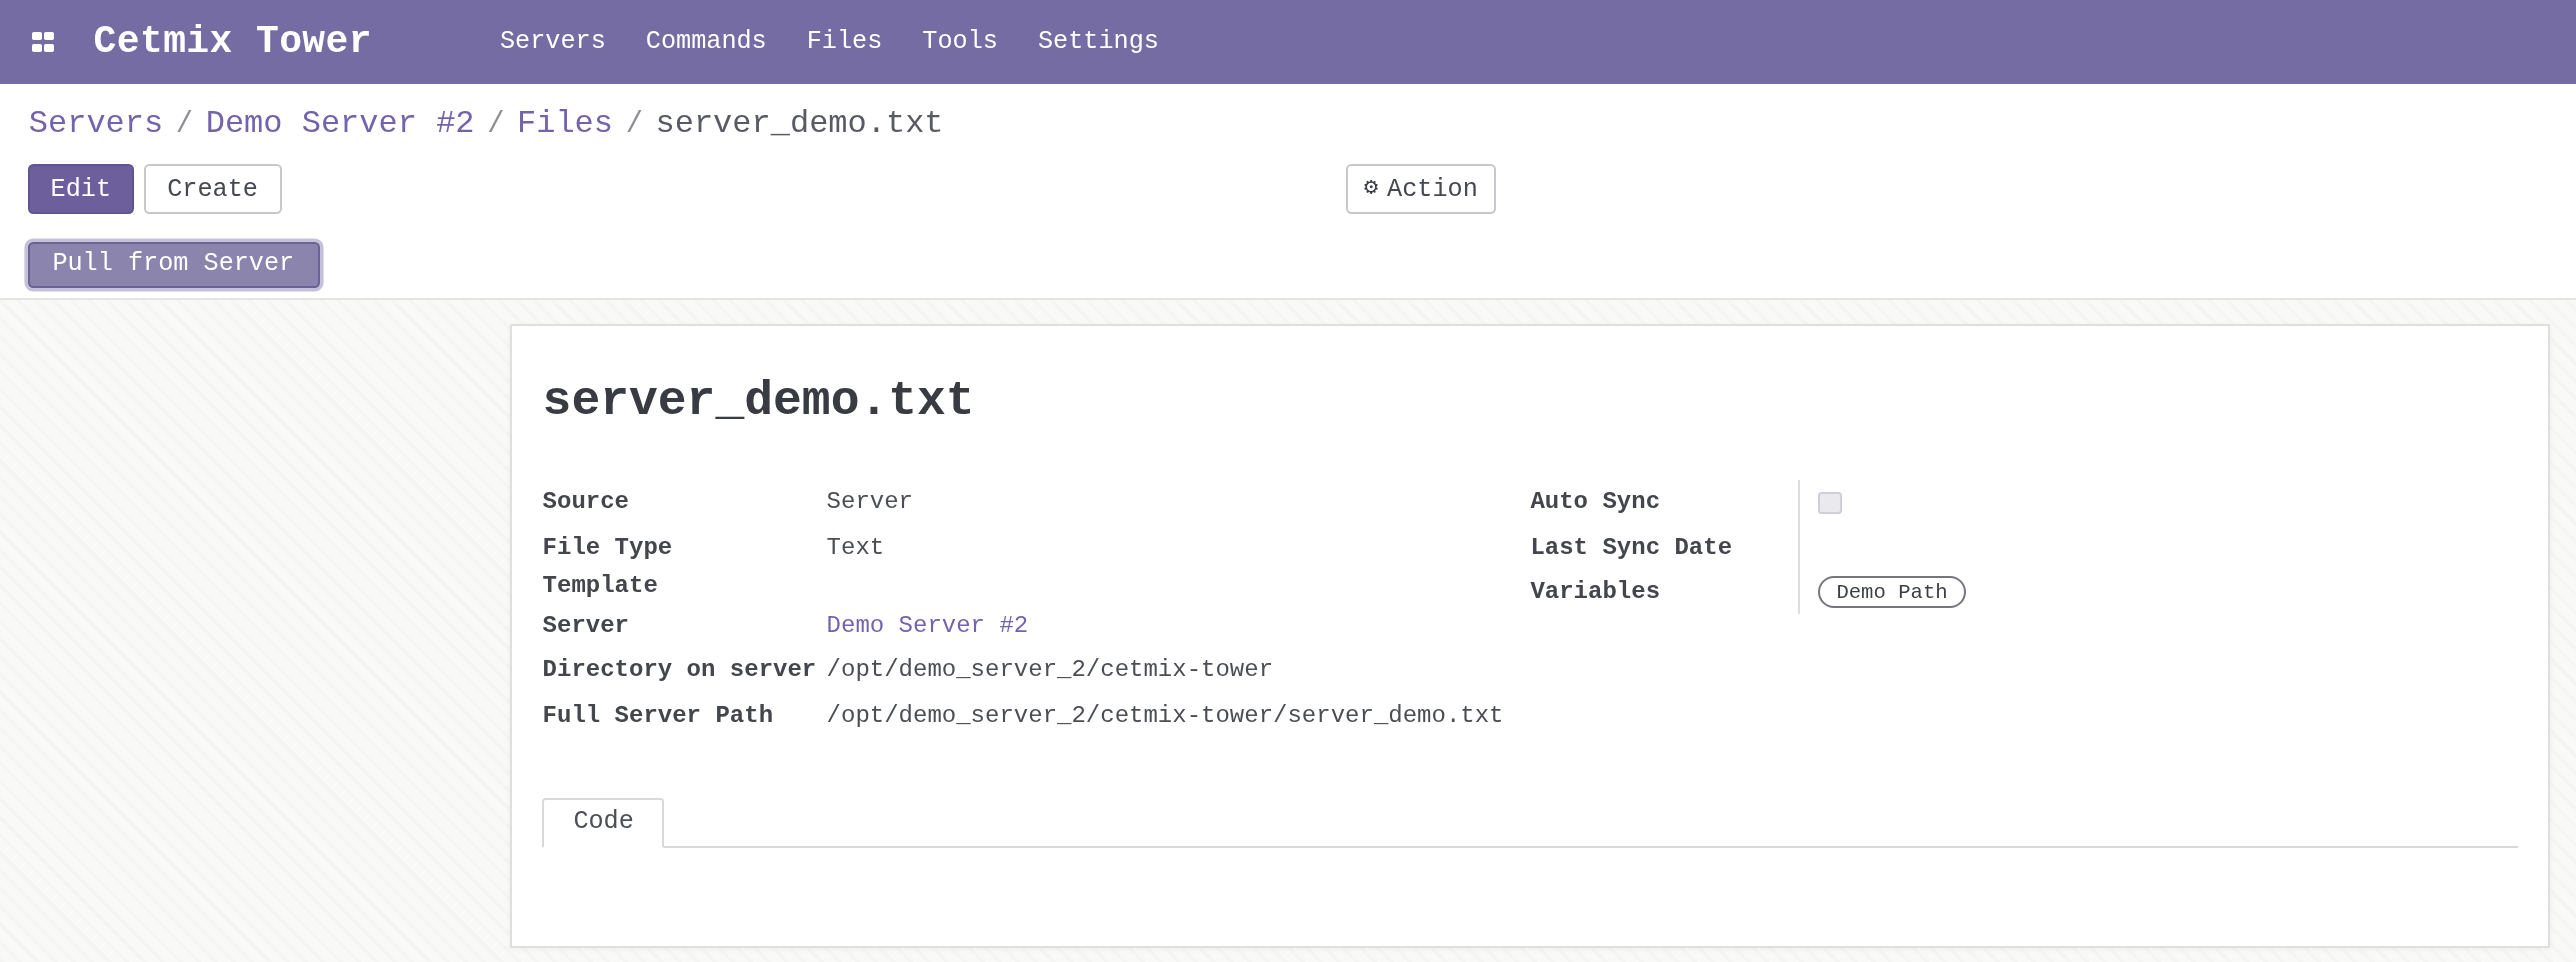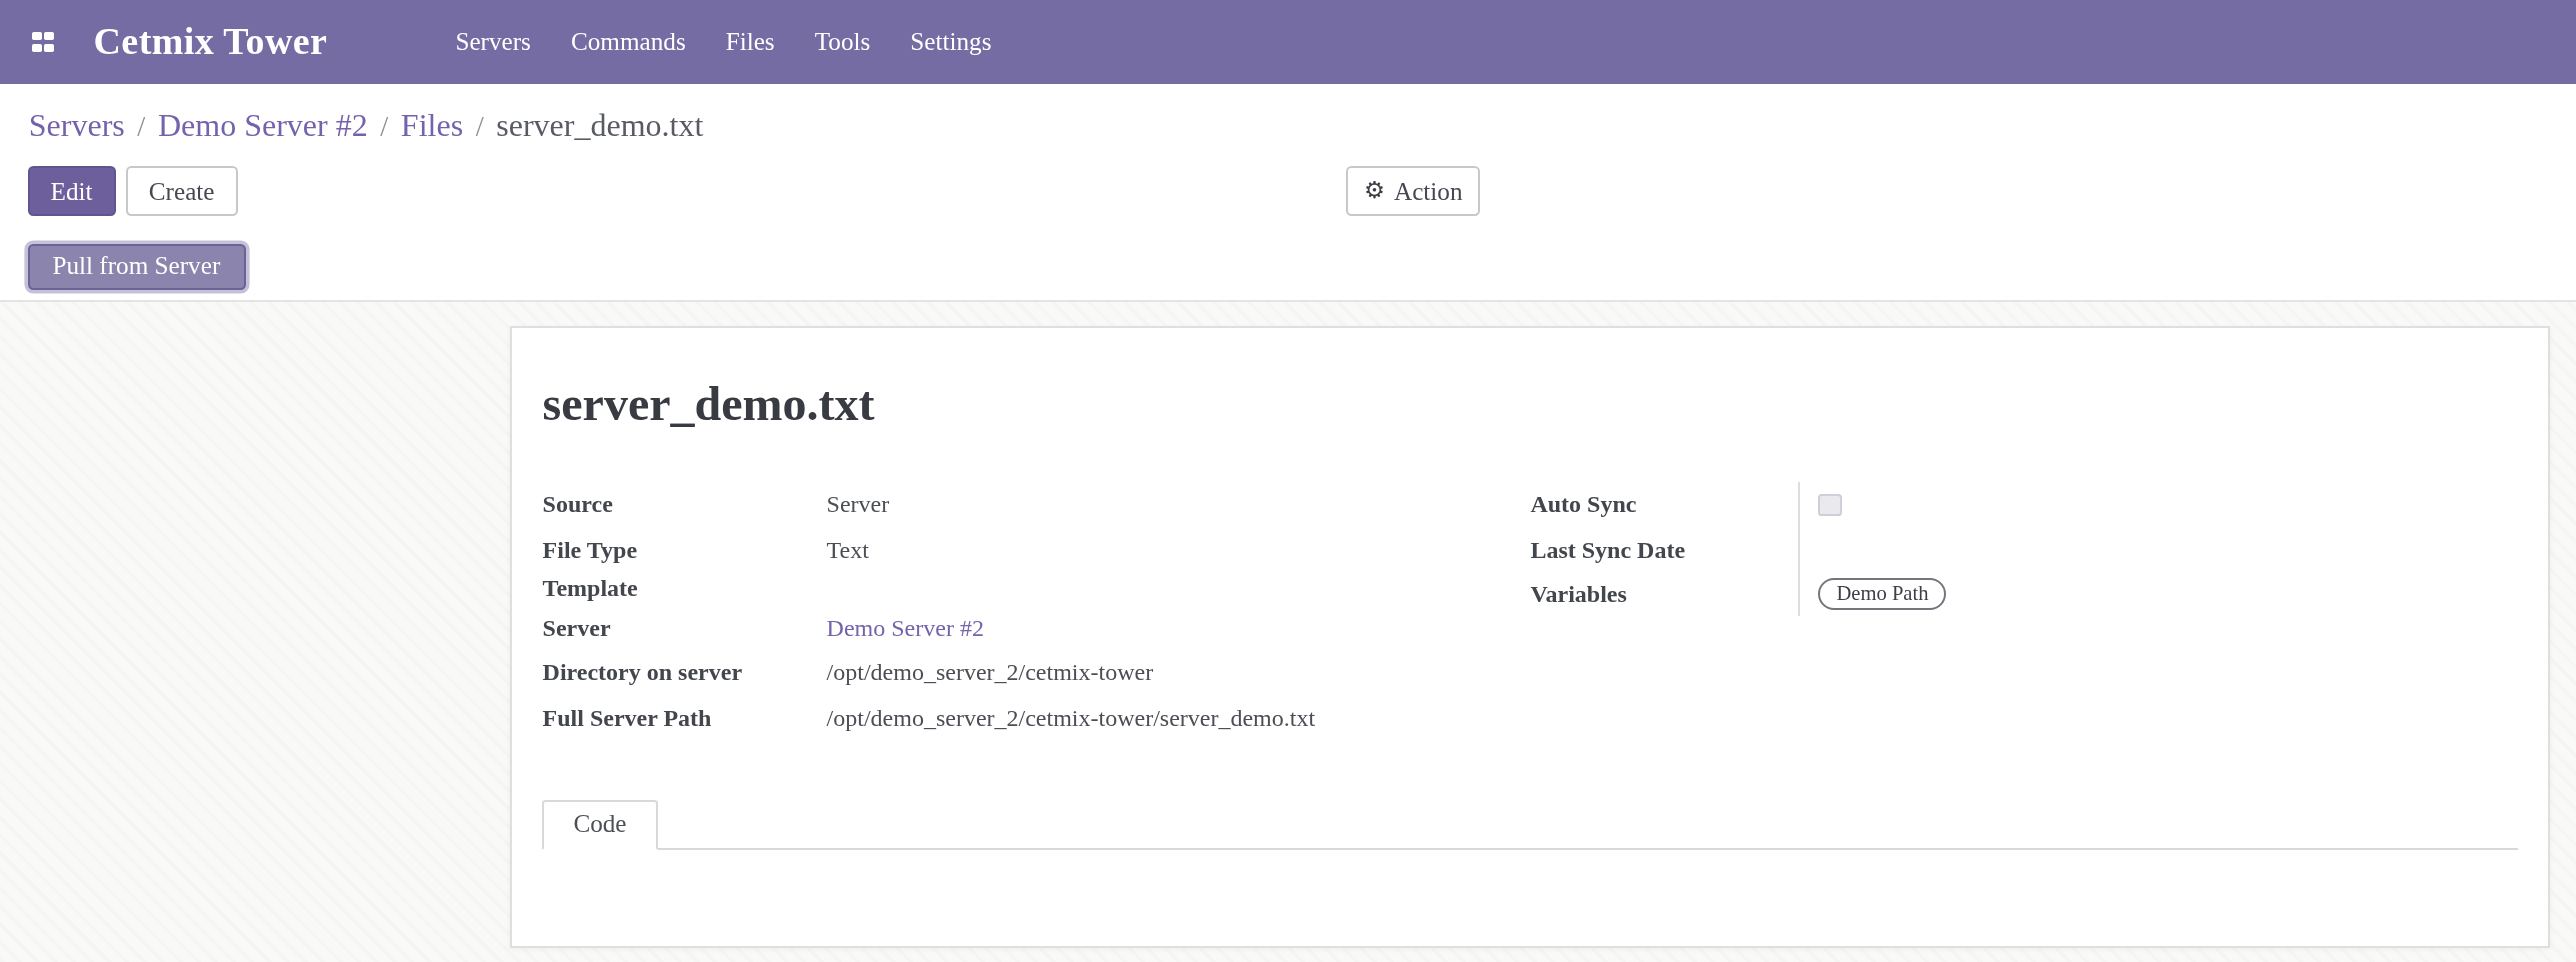--- a/index.html
+++ b/index.html
@@ -1,17 +1,17 @@
 <!DOCTYPE html>
 <html style="font-size:14.4px"><head>
 <meta charset="utf-8">
 <style>
   html, body { margin:0; padding:0; overflow:hidden; background:#fff; }
   * { box-sizing:border-box; }
-  .viewport { width:2576px; height:962px; overflow:hidden; position:relative; font-family:Liberation Serif, serif; }
+  .viewport { width:2576px; height:962px; overflow:hidden; position:relative; font-family:Liberation Mono, monospace; }
   .scale-root { width:1288px; height:481px; transform:scale(2); transform-origin:0 0; display:flex; flex-direction:column; background:#fff; }
 
   
   .navbar { flex:0 0 42px; height:42px; background:#746CA3; display:flex; align-items:center; padding-left:9px; }
   .apps-btn { background:transparent; border:none; padding:5.4px 7.2px; cursor:pointer; display:flex; }
   .apps-grid { display:grid; grid-template-columns:4.5px 4.5px; grid-template-rows:4.5px 4.5px; gap:1.8px; }
   .apps-grid i { background:#ffffff; border-radius:0.9px; display:block; }
   .brand { font-size:19px; font-weight:700; color:#fff; margin-left:12.6px; text-decoration:none; letter-spacing:0.2px; white-space:nowrap; }
   .top-menu { display:flex; margin-left:54px; }
   .top-menu a { color:#fff; font-size:12.6px; padding:0 10px; text-decoration:none; line-height:42px; white-space:nowrap; }

